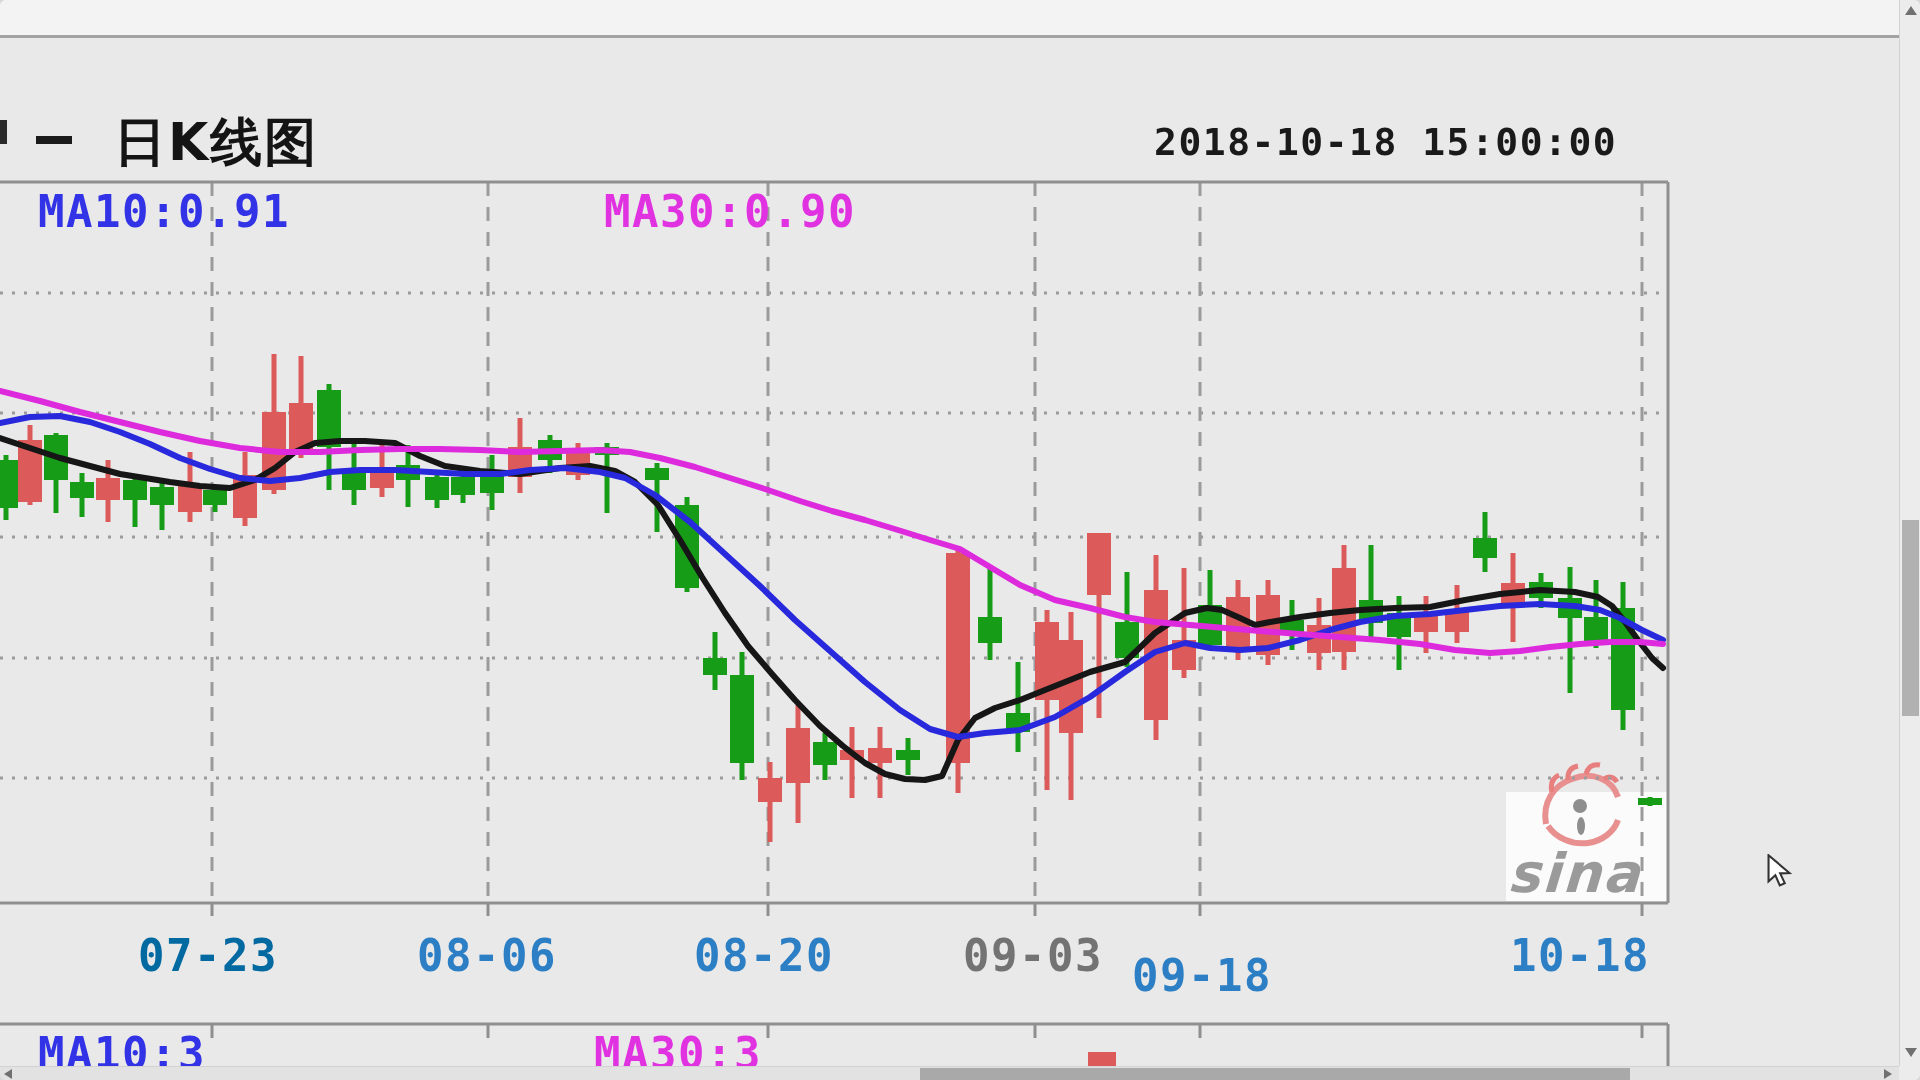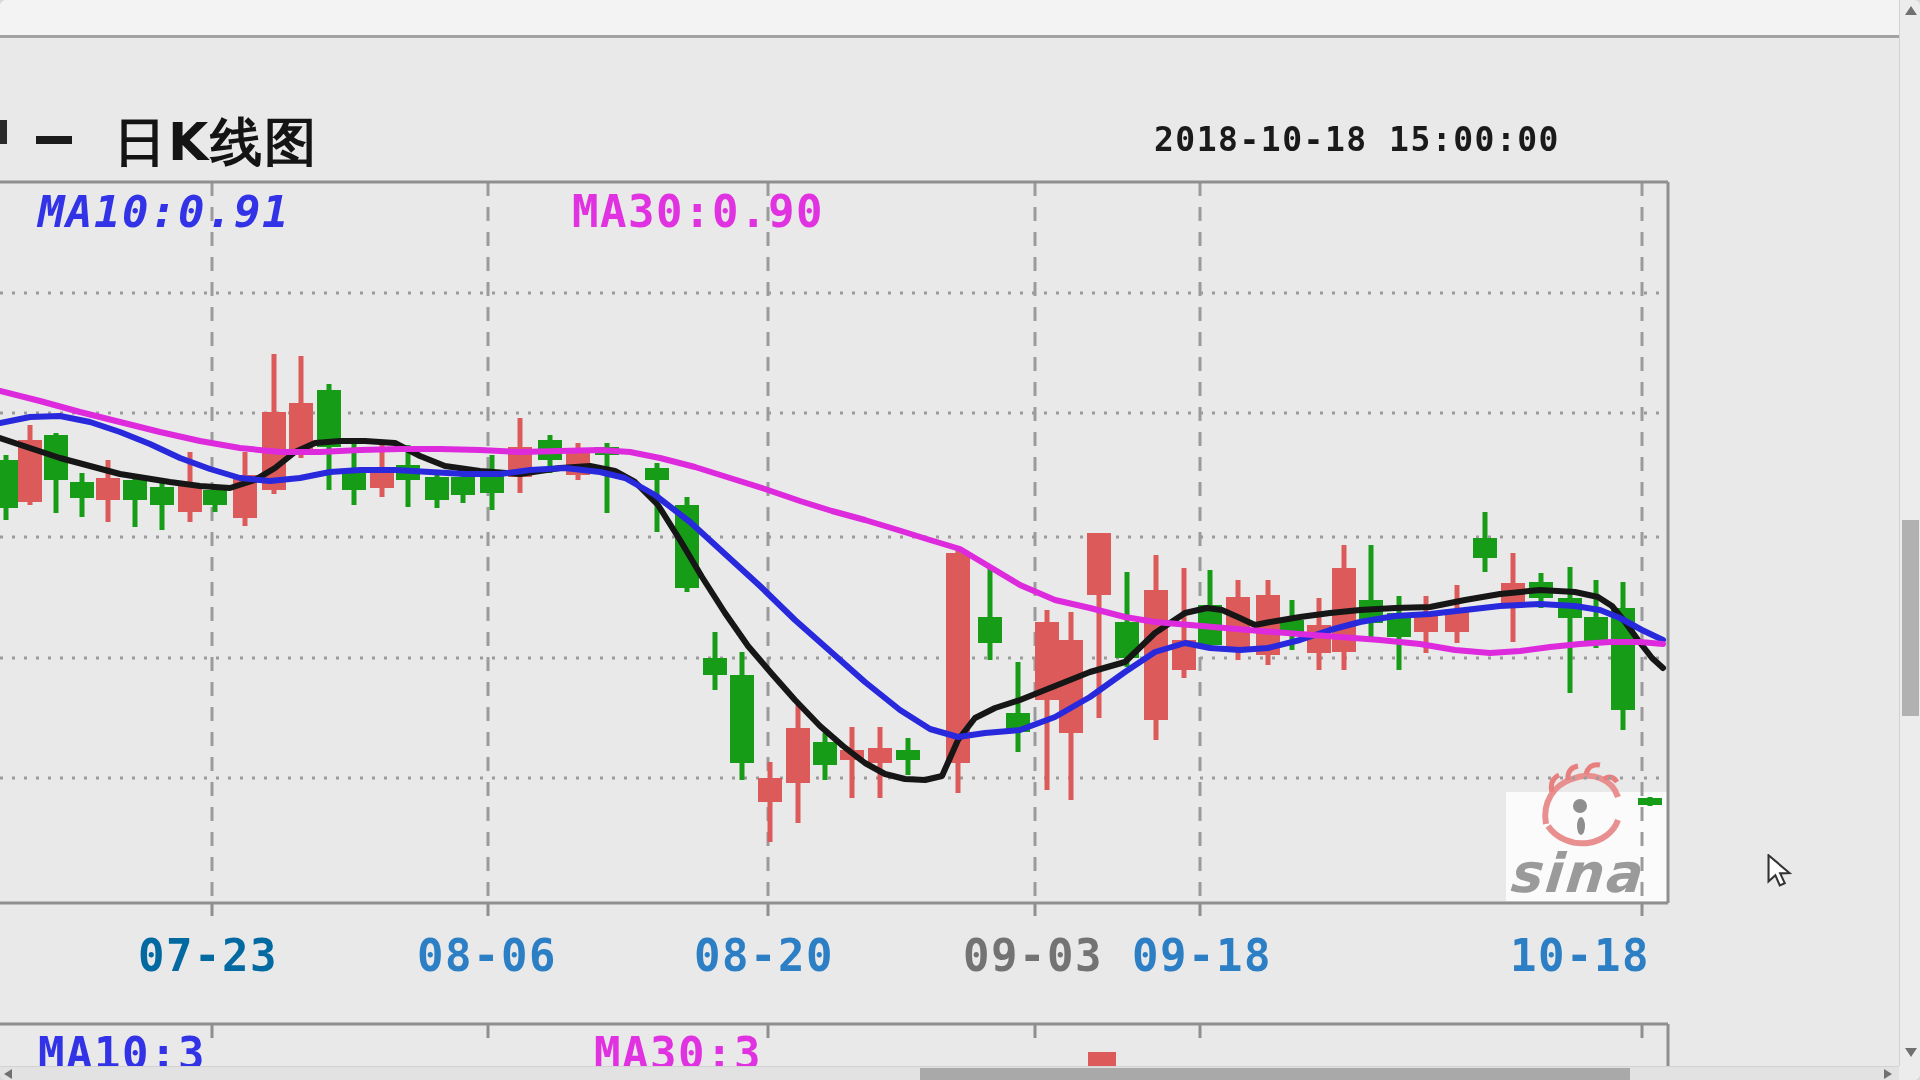--- a/index.html
+++ b/index.html
@@ -4,21 +4,21 @@
 <style>
   html,body{margin:0;padding:0;background:#d8d8d8;}
   #screen{position:relative;width:1920px;height:1080px;background:#e9e9e9;overflow:hidden;
           font-family:"DejaVu Sans Mono","Liberation Mono",monospace;border-radius:6px;}
   .abs{position:absolute;}
   #top-band{left:0;top:0;width:1899px;height:35px;background:#f3f3f3;border-bottom:3px solid #a2a2a2;}
   #glyph-fragment{left:0;top:120px;width:7px;height:24px;background:#2a2a2a;}
   #dash-marker{left:36px;top:136px;width:36px;height:8px;background:#1b1b1b;}
   #page-title{left:114px;top:108px;font-family:"DejaVu Sans","Liberation Sans",sans-serif;
               font-size:52px;font-weight:bold;color:#141414;letter-spacing:2px;}
-  #timestamp{left:1154px;top:120px;font-size:33px;font-weight:bold;color:#1a1a1a;letter-spacing:1.5px;}
+  #timestamp{left:1154px;top:120px;font-size:38px;font-weight:bold;color:#1a1a1a;letter-spacing:1.5px;}
   .legend{font-size:44px;font-weight:bold;letter-spacing:1.5px;white-space:nowrap;}
   #chart-svg{left:0;top:0;}
   .x-label{position:absolute;top:930px;font-size:44px;font-weight:bold;letter-spacing:1.5px;}
   
   #vscroll{left:1899px;top:0;width:21px;height:1066px;background:#ececec;border-left:1px solid #d2d2d2;}
   #vscroll-thumb{left:2px;top:520px;width:17px;height:196px;background:#b1b1b1;}
   #hscroll{left:0;top:1066px;width:1899px;height:14px;background:#e2e2e2;border-top:1px solid #d2d2d2;}
   #hscroll-thumb{left:920px;top:1px;width:710px;height:13px;background:#a9a9a9;}
   #corner{left:1899px;top:1066px;width:21px;height:14px;background:#ececec;}
   .arr{width:0;height:0;position:absolute;}
@@ -194,32 +194,32 @@
       <line x1="1623" y1="582" x2="1623" y2="730" stroke="#179c17" stroke-width="5"></line>
       <rect x="1611" y="608" width="24" height="102" fill="#179c17"></rect>
       <line x1="1650" y1="797" x2="1650" y2="806" stroke="#179c17" stroke-width="5"></line>
       <rect x="1638" y="798" width="24" height="7" fill="#179c17"></rect>
       <rect x="1088" y="1052" width="28" height="14" fill="#dc5a5a"></rect>
       <polyline points="0,438 60,458 120,474 170,482 200,486 230,488 255,480 275,468 295,452 315,443 340,441 365,441 395,443 420,456 445,466 480,471 520,474 560,468 590,466 615,471 635,482 658,505 680,540 702,577 725,613 748,646 772,674 795,700 820,726 843,746 865,763 885,774 905,779 925,780 942,776 958,740 975,718 995,708 1020,700 1055,686 1090,672 1125,662 1155,633 1185,613 1207,608 1222,610 1240,618 1255,625 1270,622 1300,617 1330,613 1360,610 1395,608 1430,607 1465,600 1500,594 1540,590 1575,592 1598,597 1612,606 1625,622 1638,640 1652,658 1663,668" fill="none" stroke="#161616" stroke-width="6" stroke-linejoin="round" stroke-linecap="round"></polyline>
       <polyline points="0,423 30,417 60,416 90,422 120,432 150,444 180,458 210,469 240,478 270,481 300,478 330,472 360,470 395,470 430,472 465,474 500,474 530,470 565,468 600,472 625,478 655,495 690,522 725,554 760,586 795,620 830,651 865,682 900,710 930,729 958,737 985,733 1020,730 1055,717 1090,697 1125,672 1155,652 1185,643 1210,648 1240,650 1268,648 1300,640 1330,630 1360,622 1395,616 1430,614 1465,610 1500,606 1540,604 1575,606 1600,610 1620,618 1642,630 1663,640" fill="none" stroke="#2828dd" stroke-width="6" stroke-linejoin="round" stroke-linecap="round"></polyline>
       <polyline points="0,391 40,401 80,412 120,422 160,432 200,441 240,448 280,452 320,452 360,450 400,449 440,449 480,450 520,452 560,451 600,450 630,452 660,458 695,467 730,478 765,489 800,501 832,511 865,520 898,530 930,540 960,549 1020,585 1055,600 1090,608 1125,617 1155,622 1190,625 1225,628 1260,631 1300,634 1340,637 1380,640 1420,644 1455,650 1490,653 1520,651 1550,647 1580,644 1610,642 1640,642 1663,644" fill="none" stroke="#dd2add" stroke-width="6" stroke-linejoin="round" stroke-linecap="round"></polyline>
     </svg>
 
-  <div class="abs legend" style="left: 38px; top: 186px; color: rgb(50, 50, 230); font-style: italic;">MA10:0.91</div>
-  <div class="abs legend" style="left: 572px; top: 186px; color: rgb(224, 50, 224);">MA30:0.90</div>
+  <div class="abs legend" style="left: 38px; top: 186px; color: rgb(50, 50, 230);">MA10:0.91</div>
+  <div class="abs legend" style="left: 604px; top: 186px; color: rgb(224, 50, 224);">MA30:0.90</div>
 
   <div class="abs legend" style="left: 38px; top: 1028px; color: rgb(50, 50, 230);">MA10:3</div>
   <div class="abs legend" style="left: 594px; top: 1028px; color: rgb(224, 50, 224); text-align: right;">MA30:3</div>
 
   <div id="x-labels">
       <div class="x-label" style="left: 138px; color: #0369a1;">07-23</div>
       <div class="x-label" style="left: 417px; color: rgb(44, 127, 196);">08-06</div>
       <div class="x-label" style="left: 694px; color: rgb(44, 127, 196);">08-20</div>
       <div class="x-label" style="left: 963px; color: #737373;">09-03</div>
-      <div class="x-label" style="left: 1132px; color: rgb(44, 127, 196);">09-18</div>
+      <div class="x-label" style="left: 1132px; color: rgb(44, 127, 196); margin-top: 20px;">09-18</div>
       <div class="x-label" style="left: 1510px; color: rgb(44, 127, 196);">10-18</div>
     </div>
 
   <div id="vscroll" class="abs">
     <div id="vscroll-up" class="arr"></div>
     <div id="vscroll-thumb" class="abs" style="top: 520px; height: 196px;"></div>
     <div id="vscroll-down" class="arr"></div>
   </div>
   <div id="hscroll" class="abs">
     <div id="hscroll-left" class="arr"></div>

